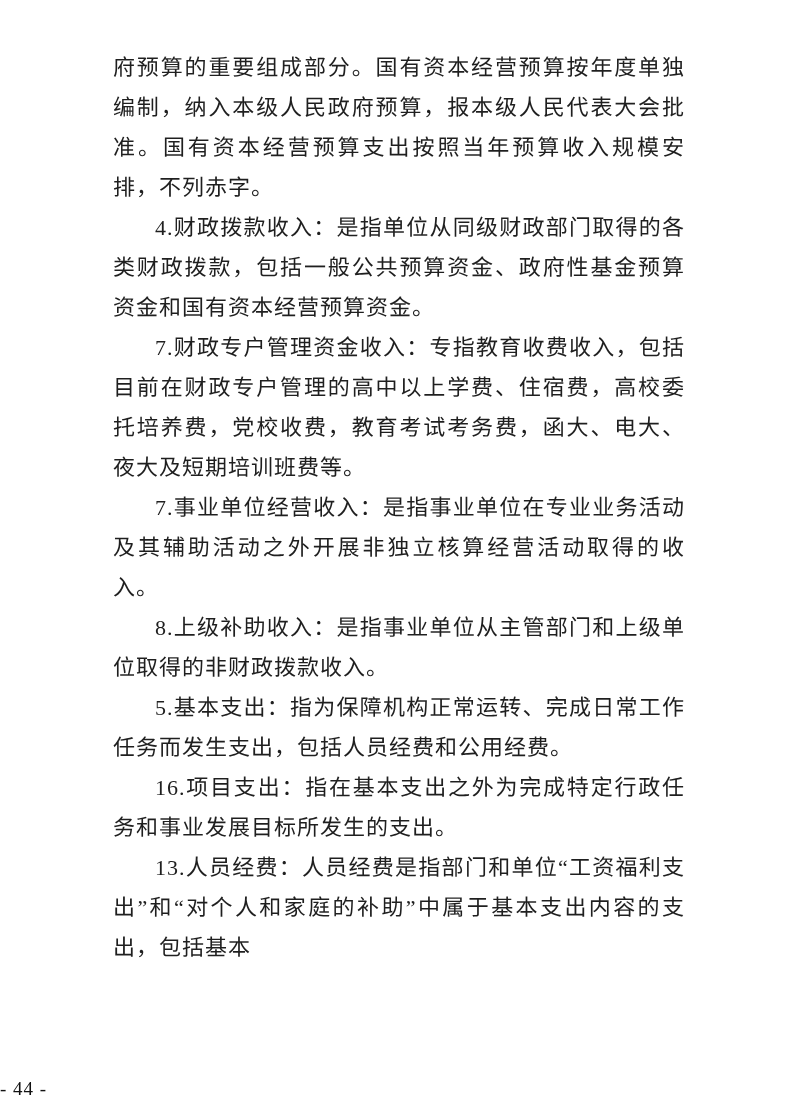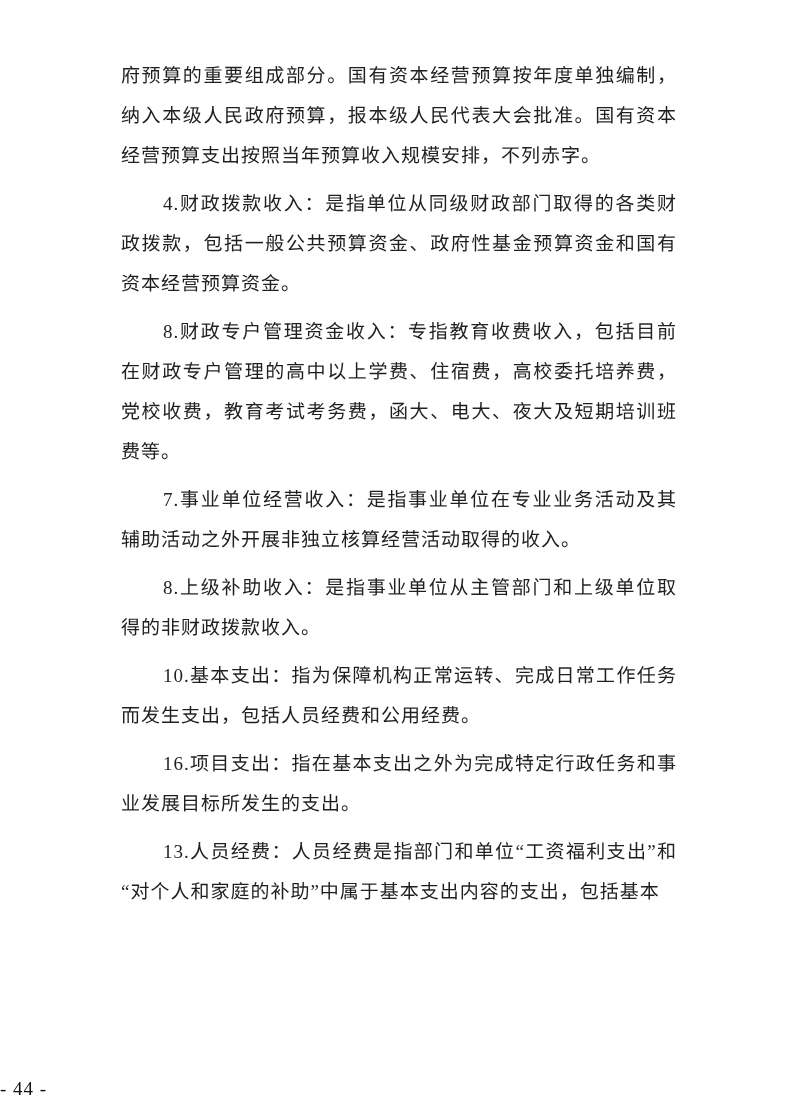--- a/index.html
+++ b/index.html
@@ -17,22 +17,22 @@
     inset: 0;
     background: #ffffff;
   }
   .doc-body {
     position: absolute;
     left: 113px;
     top: 48px;
     width: 572px;
   }
   .para {
-    margin: 8px;
-    font-size: 19px;
+    margin: 0;
+    font-size: 22px;
     line-height: 40px;
     letter-spacing: 1px;
     text-align: justify;
     text-justify: inter-character;
     word-break: break-all;
   }
   .para.indent {
     text-indent: 42px;
   }
   .page-footer {
@@ -50,24 +50,24 @@
 </style>
 </head>
 <body>
 
 <div class="page">
 
   <main class="doc-body">
 
   <p class="para">府预算的重要组成部分。国有资本经营预算按年度单独编制，纳入本级人民政府预算，报本级人民代表大会批准。国有资本经营预算支出按照当年预算收入规模安排，不列赤字。</p>
       <p class="para indent">4.财政拨款收入：是指单位从同级财政部门取得的各类财政拨款，包括一般公共预算资金、政府性基金预算资金和国有资本经营预算资金。</p>
-      <p class="para indent">8.财政专户管理资金收入：专指教育收费收入，包括目前在财政专户管理的高中以上学费、住宿费，高校委托培养费，党校收费，教育考试考务费，函大、电大、夜大及短期培训班费等。</p>
+      <p class="para indent">7.财政专户管理资金收入：专指教育收费收入，包括目前在财政专户管理的高中以上学费、住宿费，高校委托培养费，党校收费，教育考试考务费，函大、电大、夜大及短期培训班费等。</p>
       <p class="para indent">7.事业单位经营收入：是指事业单位在专业业务活动及其辅助活动之外开展非独立核算经营活动取得的收入。</p>
       <p class="para indent">8.上级补助收入：是指事业单位从主管部门和上级单位取得的非财政拨款收入。</p>
-      <p class="para indent">10.基本支出：指为保障机构正常运转、完成日常工作任务而发生支出，包括人员经费和公用经费。</p>
+      <p class="para indent">5.基本支出：指为保障机构正常运转、完成日常工作任务而发生支出，包括人员经费和公用经费。</p>
       <p class="para indent">16.项目支出：指在基本支出之外为完成特定行政任务和事业发展目标所发生的支出。</p>
       <p class="para indent">13.人员经费：人员经费是指部门和单位“工资福利支出”和“对个人和家庭的补助”中属于基本支出内容的支出，包括基本</p>
     </main>
 
   <footer class="page-footer">
     <span class="page-number">- 44 -</span>
   </footer>
 
 </div>
 

